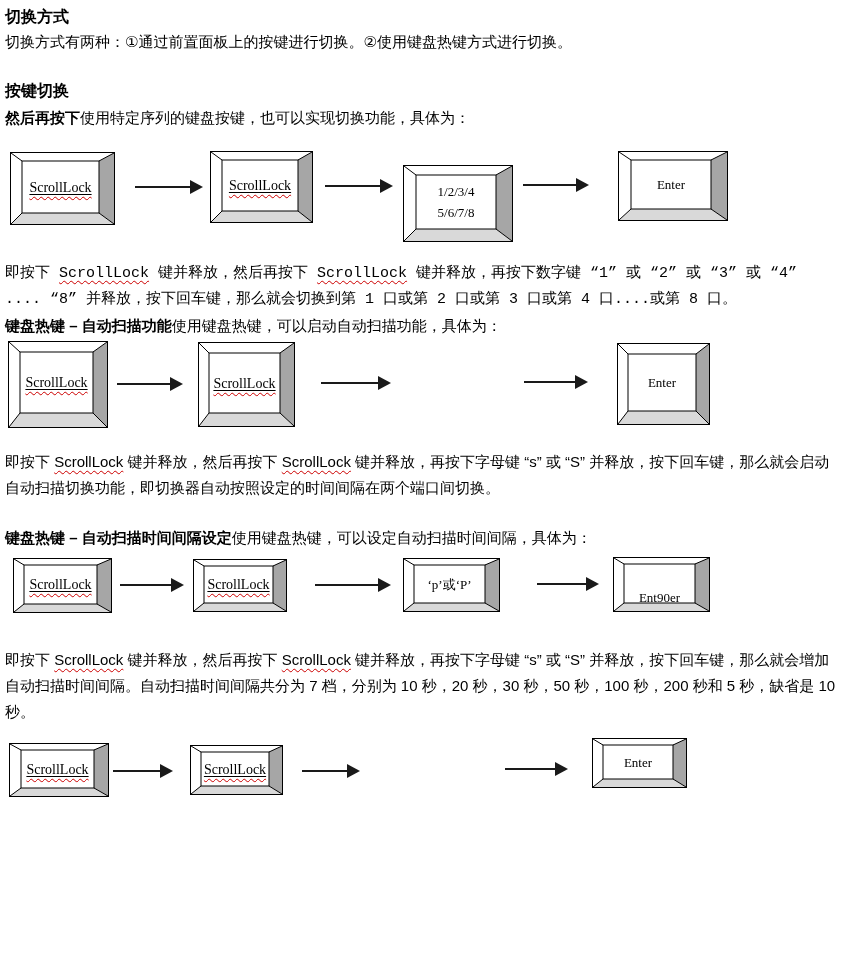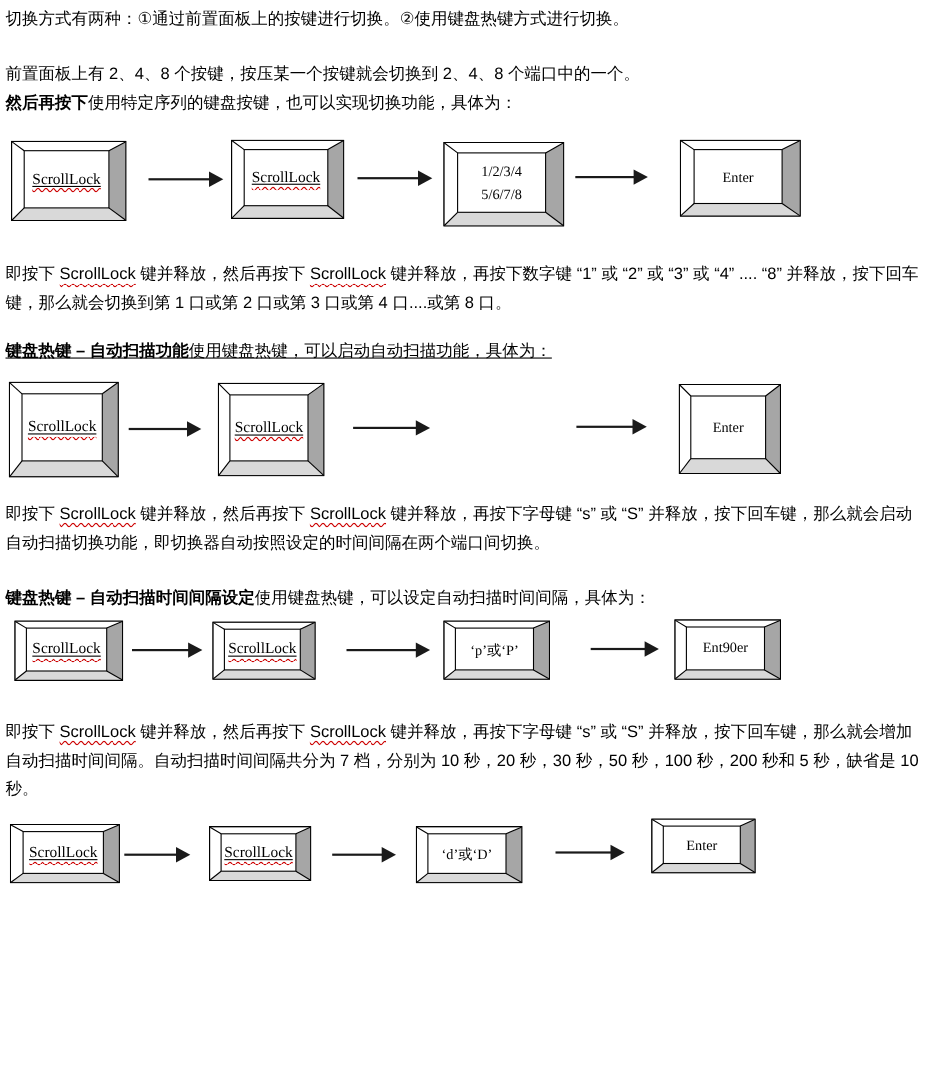--- a/index.html
+++ b/index.html
@@ -10,22 +10,22 @@
     -webkit-font-smoothing:antialiased;
   }
   .doc{padding:5px 6px 0 5px;position:relative;}
   p{margin:0;line-height:26px;}
   .heading{font-weight:bold;font-size:16px;line-height:24px;}
   .lead-bold{font-weight:bold;}
   .mb-intro{margin-bottom:24px;}
   .mb-h2{margin-bottom:2px;}
   .mb-lead1{margin-bottom:18px;}
   .mb-d0{margin-bottom:34px;}
-  .mb-p1{margin-bottom:18px;}
-  .mb-lead2{margin-bottom:12px;text-decoration:underline;}
+  .mb-p1{font-family:Liberation Mono, monospace;}
+  .mb-lead2{}
   .mb-d1{margin-bottom:20px;}
   .mb-p2{margin-bottom:24px;}
   .mb-lead3{margin-bottom:4px;}
   .mb-d2{margin-bottom:32px;}
   .mb-p3{margin-bottom:10px;}
   .mb-d3{margin-bottom:16px;}
   
   .squiggle{
     text-decoration-line:underline;
     text-decoration-style:wavy;
@@ -63,23 +63,24 @@
     position:absolute;right:0;top:0;width:0;height:0;
     border-left:13px solid #1a1a1a;
     border-top:7px solid transparent;
     border-bottom:7px solid transparent;
   }
 </style>
 </head>
 <body>
 
 <div class="doc">
+  <p class="heading">切换方式</p>
   <p class="mb-intro"><span>切换方式有两种：①通过前置面板上的按键进行切换。②使用键盘热键方式进行切换。</span></p>
 
-  <p><span>前置面板上有 2、4、8 个按键，按压某一个按键就会切换到 2、4、8 个端口中的一个。</span></p>
+  <p class="heading mb-h2">按键切换</p>
   <p class="mb-lead1"><span class="lead-bold">然后再按下</span><span>使用特定序列的键盘按键，也可以实现切换功能，具体为：</span></p>
 
   <div class="diagram mb-d0" style="height: 78px;">
       <div class="key" style="left: 5px; top: 3px; width: 105px; height: 73px;">
         <svg width="105" height="73" viewBox="0 0 105 73">
           <rect x="0.5" y="0.5" width="104" height="72" fill="#ffffff" stroke="#000000"></rect>
           <polygon points="104,1 104,72 89,61 89,9" fill="#a6a6a6"></polygon>
           <polygon points="1,72 104,72 89,61 12,61" fill="#d9d9d9"></polygon>
           <line x1="1" y1="1" x2="12" y2="9" stroke="#000000"></line>
           <line x1="104" y1="1" x2="89" y2="9" stroke="#000000"></line>
@@ -101,21 +102,21 @@
           <line x1="102" y1="1" x2="88" y2="9" stroke="#000000"></line>
           <line x1="1" y1="71" x2="12" y2="60" stroke="#000000"></line>
           <line x1="102" y1="71" x2="88" y2="60" stroke="#000000"></line>
           <rect x="12" y="9" width="76" height="51" fill="#ffffff" stroke="#000000"></rect>
           <rect x="0.5" y="0.5" width="102" height="71" fill="none" stroke="#000000"></rect>
         </svg>
         <div class="key-label" style="left:14px;top:11px;width:72px;height:47px;">
           <span class="key-word"><span class="key-squiggle">ScrollLock</span></span>
         </div>
       </div>
-      <div class="key" style="left: 398px; top: 4px; width: 106px; height: 77px;">
+      <div class="key" style="left: 398px; top: 16px; width: 106px; height: 77px;">
         <svg width="110" height="77" viewBox="0 0 110 77">
           <rect x="0.5" y="0.5" width="109" height="76" fill="#ffffff" stroke="#000000"></rect>
           <polygon points="109,1 109,76 93,64 93,10" fill="#a6a6a6"></polygon>
           <polygon points="1,76 109,76 93,64 13,64" fill="#d9d9d9"></polygon>
           <line x1="1" y1="1" x2="13" y2="10" stroke="#000000"></line>
           <line x1="109" y1="1" x2="93" y2="10" stroke="#000000"></line>
           <line x1="1" y1="76" x2="13" y2="64" stroke="#000000"></line>
           <line x1="109" y1="76" x2="93" y2="64" stroke="#000000"></line>
           <rect x="13" y="10" width="80" height="54" fill="#ffffff" stroke="#000000"></rect>
           <rect x="0.5" y="0.5" width="109" height="76" fill="none" stroke="#000000"></rect>
@@ -278,21 +279,21 @@
           <rect x="0.5" y="0.5" width="96" height="54" fill="#ffffff" stroke="#000000"></rect>
           <polygon points="96,1 96,54 82,46 82,7" fill="#a6a6a6"></polygon>
           <polygon points="1,54 96,54 82,46 11,46" fill="#d9d9d9"></polygon>
           <line x1="1" y1="1" x2="11" y2="7" stroke="#000000"></line>
           <line x1="96" y1="1" x2="82" y2="7" stroke="#000000"></line>
           <line x1="1" y1="54" x2="11" y2="46" stroke="#000000"></line>
           <line x1="96" y1="54" x2="82" y2="46" stroke="#000000"></line>
           <rect x="11" y="7" width="71" height="39" fill="#ffffff" stroke="#000000"></rect>
           <rect x="0.5" y="0.5" width="96" height="54" fill="none" stroke="#000000"></rect>
         </svg>
-        <div class="key-label" style="left:13px;top:8px;width:67px;height:35px;">
+        <div class="key-label" style="left:13px;top:23px;width:67px;height:35px;">
           <span>Ent90er</span>
         </div>
       </div>
       <div class="arrow" style="left: 115px; top: 23px; width: 64px;">
         <span class="shaft"></span>
         <span class="head"></span>
       </div>
       <div class="arrow" style="left: 310px; top: 23px; width: 76px;">
         <span class="shaft"></span>
         <span class="head"></span>
@@ -331,36 +332,20 @@
           <line x1="92" y1="1" x2="79" y2="7" stroke="#000000"></line>
           <line x1="1" y1="49" x2="11" y2="41" stroke="#000000"></line>
           <line x1="92" y1="49" x2="79" y2="41" stroke="#000000"></line>
           <rect x="11" y="7" width="68" height="34" fill="#ffffff" stroke="#000000"></rect>
           <rect x="0.5" y="0.5" width="92" height="49" fill="none" stroke="#000000"></rect>
         </svg>
         <div class="key-label" style="left:13px;top:9px;width:64px;height:30px;">
           <span class="key-word"><span class="key-squiggle">ScrollLock</span></span>
         </div>
       </div>
-      <div class="key" style="left: 373px; top: 10px; width: 97px; height: 52px;">
-        <svg width="97" height="52" viewBox="0 0 97 52">
-          <rect x="0.5" y="0.5" width="96" height="51" fill="#ffffff" stroke="#000000"></rect>
-          <polygon points="96,1 96,51 82,43 82,7" fill="#a6a6a6"></polygon>
-          <polygon points="1,51 96,51 82,43 11,43" fill="#d9d9d9"></polygon>
-          <line x1="1" y1="1" x2="11" y2="7" stroke="#000000"></line>
-          <line x1="96" y1="1" x2="82" y2="7" stroke="#000000"></line>
-          <line x1="1" y1="51" x2="11" y2="43" stroke="#000000"></line>
-          <line x1="96" y1="51" x2="82" y2="43" stroke="#000000"></line>
-          <rect x="11" y="7" width="71" height="36" fill="#ffffff" stroke="#000000"></rect>
-          <rect x="0.5" y="0.5" width="96" height="51" fill="none" stroke="#000000"></rect>
-        </svg>
-        <div class="key-label" style="left:13px;top:9px;width:67px;height:32px;">
-          <span>‘d’或‘D’</span>
-        </div>
-      </div>
       <div class="key" style="left: 587px; top: 3px; width: 95px; height: 50px;">
         <svg width="95" height="50" viewBox="0 0 95 50">
           <rect x="0.5" y="0.5" width="94" height="49" fill="#ffffff" stroke="#000000"></rect>
           <polygon points="94,1 94,49 81,41 81,7" fill="#a6a6a6"></polygon>
           <polygon points="1,49 94,49 81,41 11,41" fill="#d9d9d9"></polygon>
           <line x1="1" y1="1" x2="11" y2="7" stroke="#000000"></line>
           <line x1="94" y1="1" x2="81" y2="7" stroke="#000000"></line>
           <line x1="1" y1="49" x2="11" y2="41" stroke="#000000"></line>
           <line x1="94" y1="49" x2="81" y2="41" stroke="#000000"></line>
           <rect x="11" y="7" width="70" height="34" fill="#ffffff" stroke="#000000"></rect>

